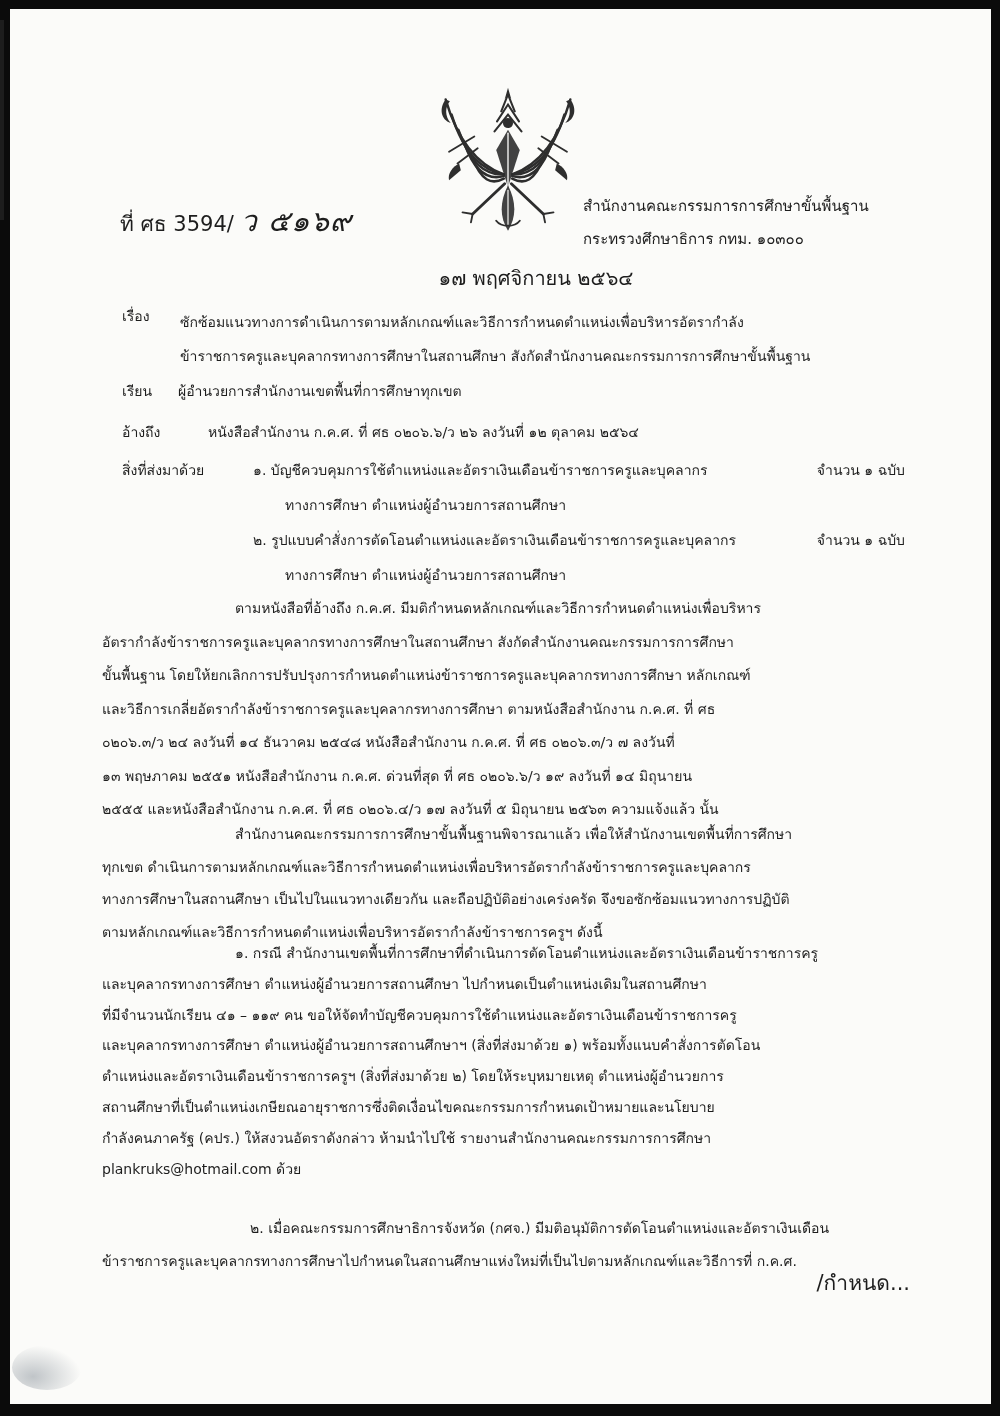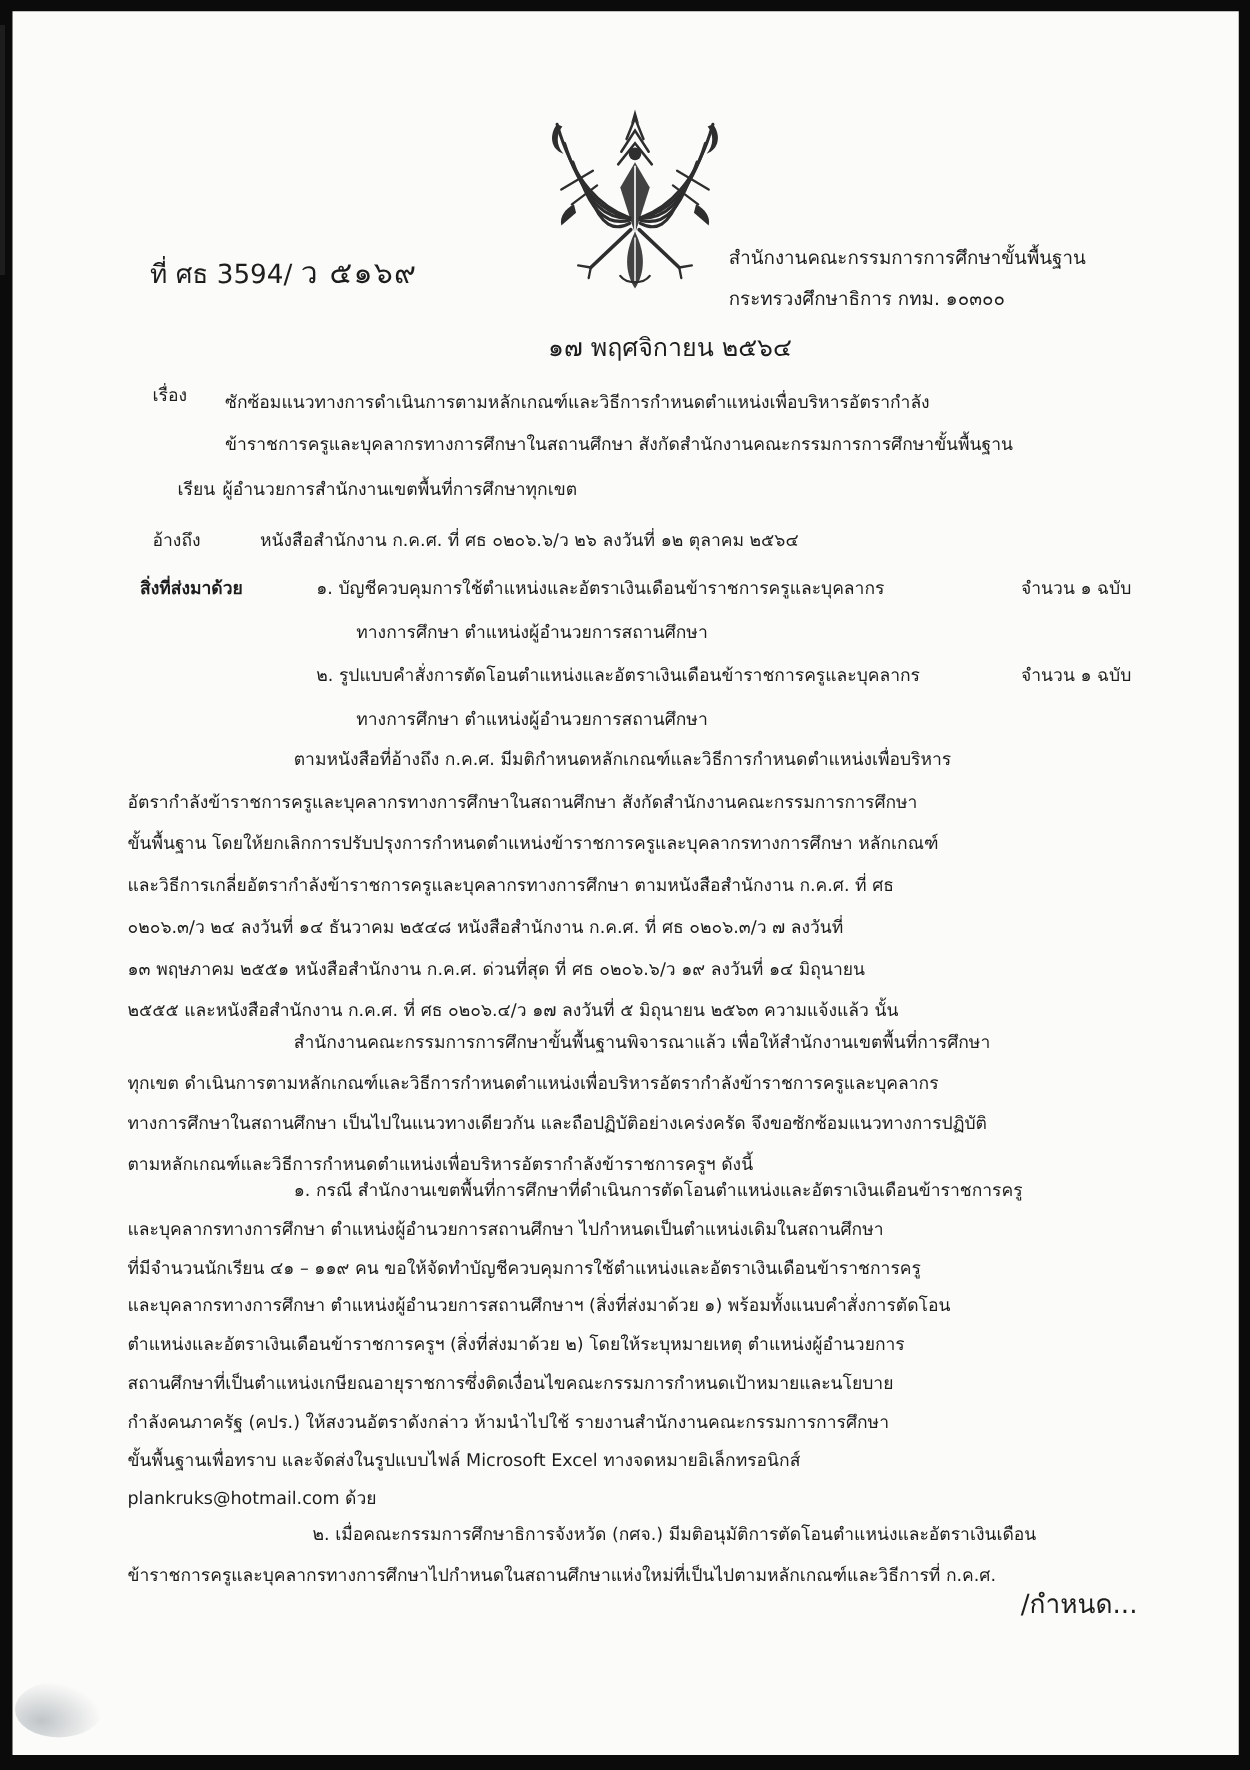--- a/index.html
+++ b/index.html
@@ -11,30 +11,30 @@
   }
   .page{
     position:absolute;left:10px;top:9px;width:981px;height:1395px;
     background:#fbfbf9;overflow:hidden;
   }
   
   .abs{position:absolute;}
   .line{white-space:nowrap;}
   .t{font-size:14px;}
   .ref-no{left:120px;top:198px;font-size:21px;}
-  .handwritten{font-size:24px;letter-spacing:1px;}
+  .handwritten{font-size:29px;font-style:italic;letter-spacing:1px;}
   .office{left:583px;top:190px;line-height:33px;font-size:15px;}
   .date{left:386px;top:262px;width:300px;text-align:center;font-size:20px;}
   .subject-label{left:122px;top:305px;}
   .subject{left:180px;top:305px;line-height:34px;}
-  .to-label{left:122px;top:380px;margin-left:20px;}
+  .to-label{left:122px;top:380px;}
   .to-text{left:178px;top:380px;}
   .refline-label{left:122px;top:421px;}
   .refline-text{left:208px;top:421px;}
-  .encl-label{left:112px;top:459px;font-weight:bold;}
+  .encl-label{left:122px;top:459px;}
   .encl-l1{left:253px;top:459px;width:652px;}
   .encl-l2{left:285px;top:494px;}
   .encl-l3{left:253px;top:529px;width:652px;}
   .encl-l4{left:285px;top:564px;}
   .count{position:absolute;right:0;top:0;}
   .para{left:102px;width:808px;}
   .p1{top:592px;line-height:33.5px;}
   .p2{top:818px;line-height:32.5px;}
   .i1{top:938px;line-height:30.8px;}
   .i2{top:1212px;line-height:33px;}
@@ -141,21 +141,20 @@
 </div>
 
 <div class="abs para i1 t">
   <div class="line ind">๑. กรณี สำนักงานเขตพื้นที่การศึกษาที่ดำเนินการตัดโอนตำแหน่งและอัตราเงินเดือนข้าราชการครู</div>
   <div class="line">และบุคลากรทางการศึกษา ตำแหน่งผู้อำนวยการสถานศึกษา ไปกำหนดเป็นตำแหน่งเดิมในสถานศึกษา</div>
   <div class="line">ที่มีจำนวนนักเรียน ๔๑ – ๑๑๙ คน ขอให้จัดทำบัญชีควบคุมการใช้ตำแหน่งและอัตราเงินเดือนข้าราชการครู</div>
   <div class="line">และบุคลากรทางการศึกษา ตำแหน่งผู้อำนวยการสถานศึกษาฯ (สิ่งที่ส่งมาด้วย ๑) พร้อมทั้งแนบคำสั่งการตัดโอน</div>
   <div class="line">ตำแหน่งและอัตราเงินเดือนข้าราชการครูฯ (สิ่งที่ส่งมาด้วย ๒) โดยให้ระบุหมายเหตุ ตำแหน่งผู้อำนวยการ</div>
   <div class="line">สถานศึกษาที่เป็นตำแหน่งเกษียณอายุราชการซึ่งติดเงื่อนไขคณะกรรมการกำหนดเป้าหมายและนโยบาย</div>
   <div class="line">กำลังคนภาครัฐ (คปร.) ให้สงวนอัตราดังกล่าว ห้ามนำไปใช้ รายงานสำนักงานคณะกรรมการการศึกษา</div>
-  <div class="line">ขั้นพื้นฐานเพื่อทราบ และจัดส่งในรูปแบบไฟล์ Microsoft Excel ทางจดหมายอิเล็กทรอนิกส์</div>
   <div class="line">plankruks@hotmail.com ด้วย</div>
 </div>
 
 <div class="abs para i2 t">
   <div class="line ind2">๒. เมื่อคณะกรรมการศึกษาธิการจังหวัด (กศจ.) มีมติอนุมัติการตัดโอนตำแหน่งและอัตราเงินเดือน</div>
   <div class="line">ข้าราชการครูและบุคลากรทางการศึกษาไปกำหนดในสถานศึกษาแห่งใหม่ที่เป็นไปตามหลักเกณฑ์และวิธีการที่ ก.ค.ศ.</div>
 </div>
 
 <div class="abs line cont">/กำหนด...</div>
 

